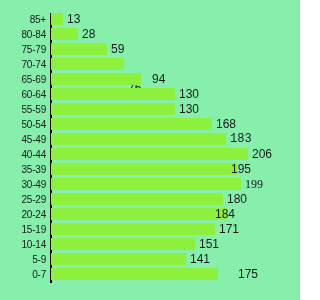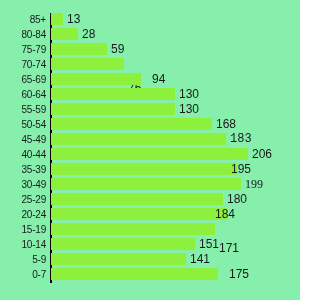--- a/index.html
+++ b/index.html
@@ -173,38 +173,38 @@
         <div class="cat-label">20-24</div>
         <div class="bar-wrap">
           <div class="bar" style="width: 176px; background: rgb(140, 240, 60);"></div>
           <div class="val-label" style="left: 164px; color: rgb(26, 26, 26);">184</div>
         </div>
       </div>
       <div class="bar-row">
         <div class="cat-label">15-19</div>
         <div class="bar-wrap">
           <div class="bar" style="width: 164px; background: rgb(140, 240, 60);"></div>
-          <div class="val-label" style="left: 168px; color: rgb(26, 26, 26); margin-top: 19px;">171</div>
+          <div class="val-label" style="left: 168px; color: rgb(26, 26, 26);">171</div>
         </div>
       </div>
       <div class="bar-row">
         <div class="cat-label">10-14</div>
         <div class="bar-wrap">
           <div class="bar" style="width: 144px; background: rgb(140, 240, 60);"></div>
           <div class="val-label" style="left: 148px; color: rgb(26, 26, 26);">151</div>
         </div>
       </div>
       <div class="bar-row">
         <div class="cat-label">5-9</div>
         <div class="bar-wrap">
           <div class="bar" style="width: 135px; background: rgb(140, 240, 60);"></div>
           <div class="val-label" style="left: 139px; color: rgb(26, 26, 26);">141</div>
         </div>
       </div>
       <div class="bar-row">
         <div class="cat-label">0-7</div>
         <div class="bar-wrap">
           <div class="bar" style="width: 167px; background: rgb(140, 240, 60);"></div>
-          <div class="val-label" style="left: 178px; color: rgb(26, 26, 26);">175</div>
+          <div class="val-label" style="left: 187px; color: rgb(26, 26, 26);">175</div>
         </div>
       </div>
     </div>
 </div>
 
 </body></html>

